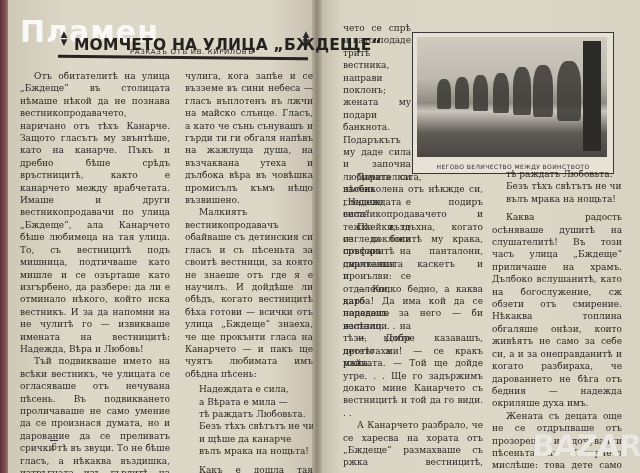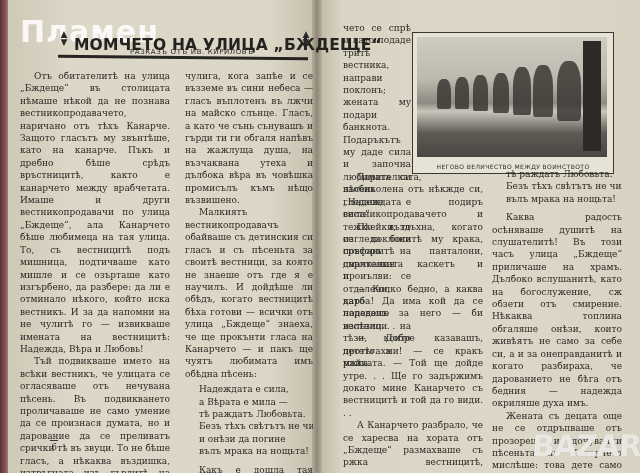--- a/index.html
+++ b/index.html
@@ -61,21 +61,21 @@
 </div>
 
 <div class="col c2">
   <p>чулига, кога запѣе и се възземе въ сини небеса — гласъ въплотенъ въ лжчи на майско слънце. Гласъ, а като че сънь сънувашъ и гърди ти ги обгаля напѣвъ на жажлуща душа, на възчаквана утеха и дълбока вѣра въ човѣшка промисълъ къмъ нѣщо възвишено.</p>
   <p class="ind">Малкиятъ вестникопродавачъ обайваше съ детинския си гласъ и съ пѣсеньта за своитѣ вестници, за която не знаеше отъ где я е научилъ. И дойдѣше ли обѣдъ, когато вестницитѣ бѣха готови — всички отъ улица „Бждеще“ знаеха, че ще прокънти гласа на Канарчето — и пакъ ще чуятъ любимата имъ обѣдна пѣсень:</p>
   <div class="verse">
     <span class="line">Надеждата е сила,</span>
     <span class="line">а Вѣрата е мила —</span>
     <span class="line">тѣ раждатъ Любовьта.</span>
     <span class="line">Безъ тѣхъ свѣтътъ не чини</span>
-    <span class="line">и онѣзи да погине</span>
+    <span class="line">и щѣше да канарче</span>
     <span class="line">вълъ мрака на нощьта!</span>
   </div>
   <p class="ind">Какъ е дошла тая пѣсень въ главата на Канарчето никой не знаеше: мислѣха си: отъ нѣкжде я е дочуло. А самото Канарче не можеше да каже дали я е чуло или на сънь му е дошла въ ума.</p>
 
 </div>
 
 <div class="pagenum">6</div>
 
 <div class="col c3">
   <p>чето се спрѣ и като подаде тритѣ вестника, направи поклонъ; жената му подари банкнота. Подаръкътъ му даде сила и започна любимата си пѣсень „Надеждата е сила“</p>

